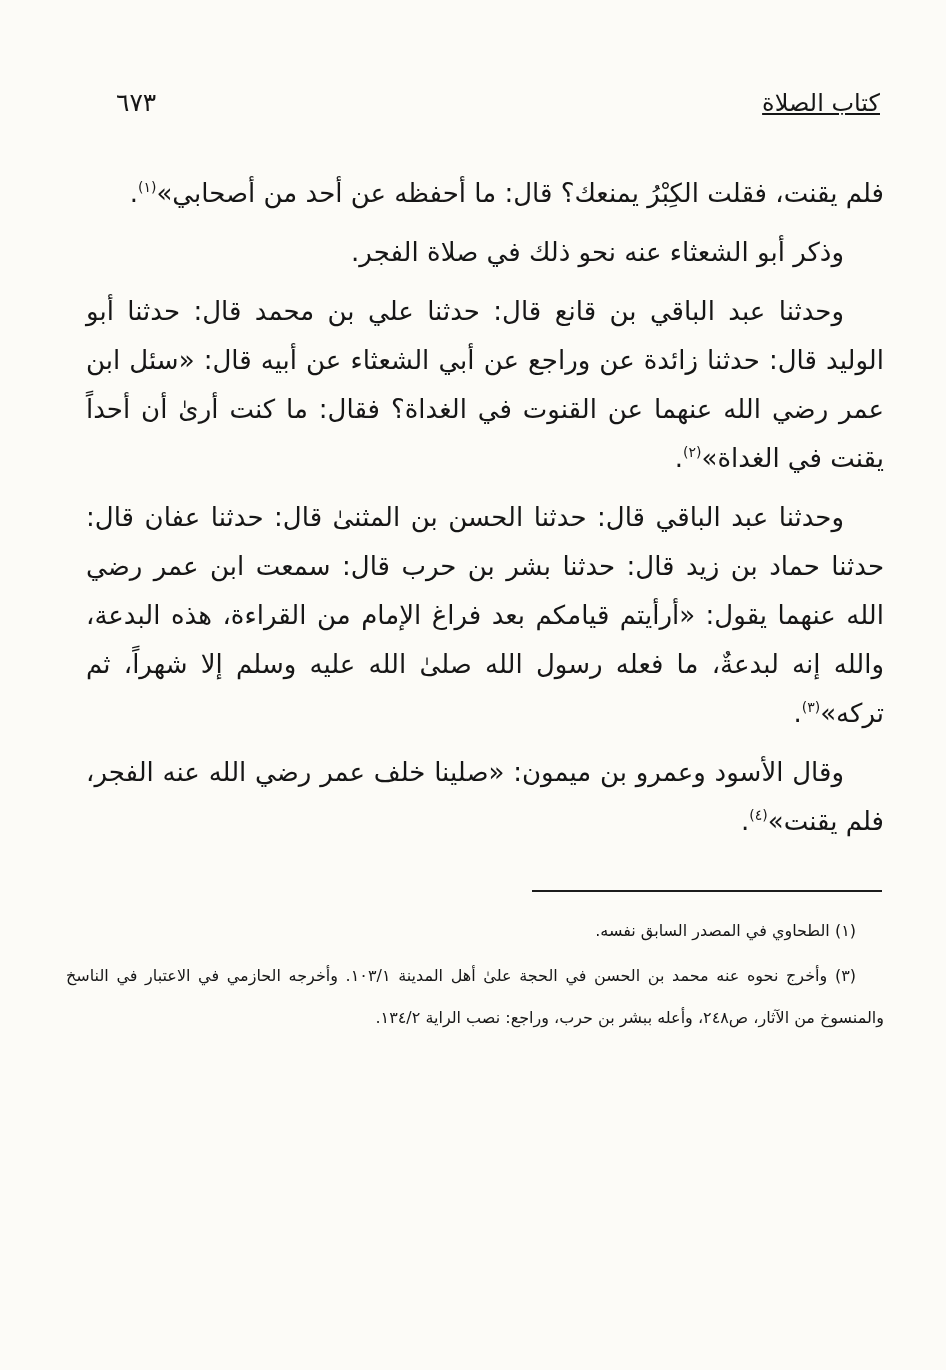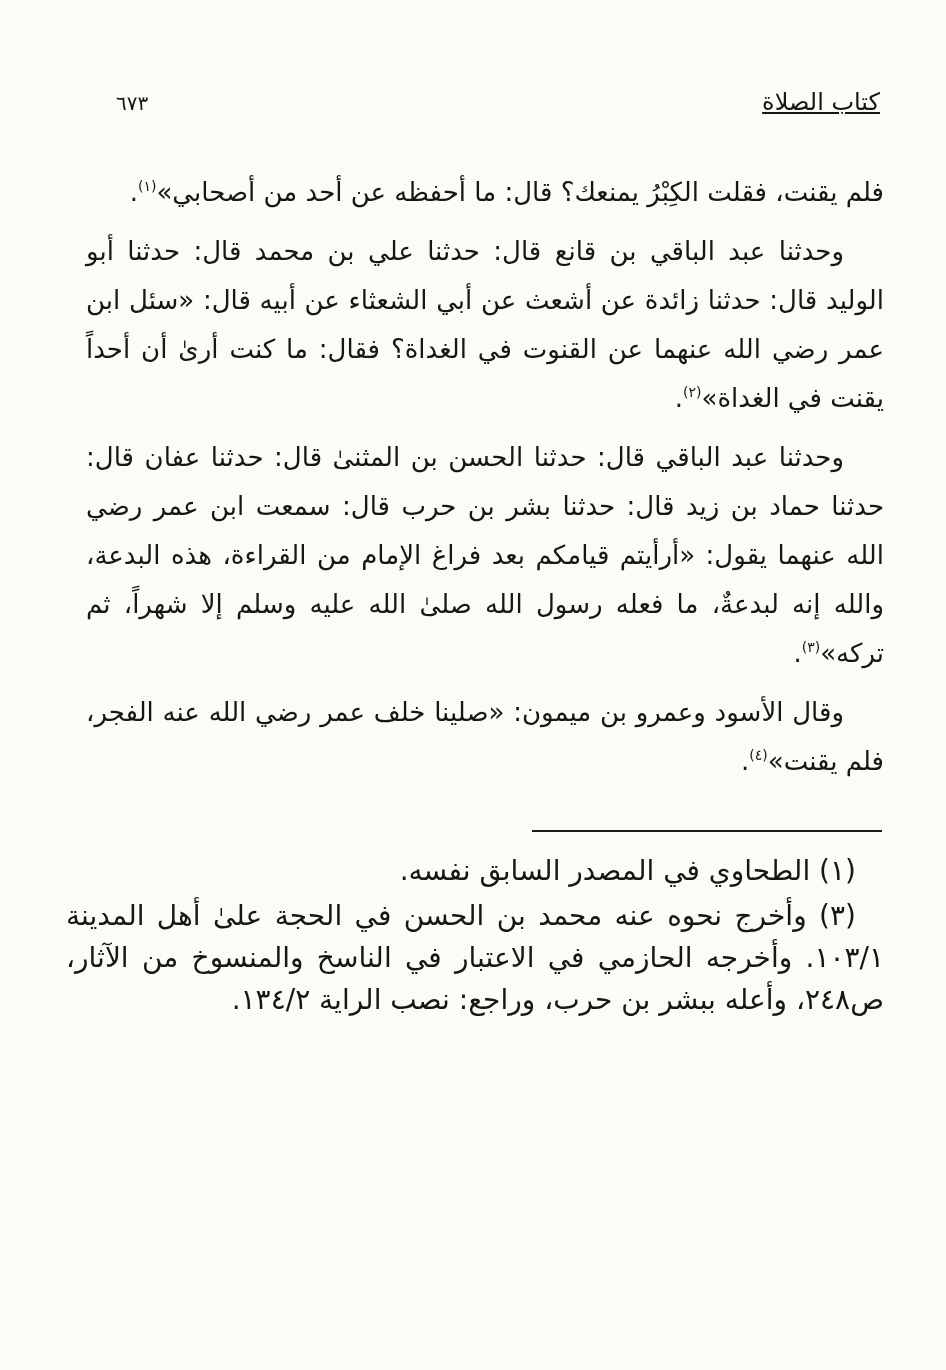--- a/index.html
+++ b/index.html
@@ -19,21 +19,21 @@
     position: relative;
   }
   .page-header {
     display: flex;
     justify-content: space-between;
     align-items: baseline;
     font-size: 24px;
     padding: 0 4px 0 50px;
   }
   .book-title { letter-spacing: 0.5px; text-decoration: underline; }
-  .page-number { font-size: 20px; }
+  .page-number { font-size: 25px; }
   .body-text {
     margin-top: 52px;
     font-size: 26px;
     line-height: 49px;
     text-align: justify;
     margin-left: 20px;
   }
   .para { margin-bottom: 10px; text-indent: 40px; }
   .para.no-indent { text-indent: 0; }
   .fn-ref {
@@ -41,41 +41,42 @@
     vertical-align: super;
     line-height: 0;
   }
   .fn-sep {
     width: 350px;
     margin: 44px 0 18px auto; 
     border-top: 2.5px solid #1c1c1c;
     margin-right: 2px;
   }
   .footnotes {
-    font-size: 28px;
+    font-size: 16px;
     line-height: 42px;
     text-align: justify;
   }
   .footnote { text-indent: 28px; margin-bottom: 3px; }
 </style>
 </head>
 <body>
 
 <div class="page">
 
   <header class="page-header">
     <span class="book-title">كتاب الصلاة</span>
     <span class="page-number">٦٧٣</span>
   </header>
 
   <main class="body-text">
     <p class="para no-indent"><span>فلم يقنت، فقلت الكِبْرُ يمنعك؟ قال: ما أحفظه عن أحد من أصحابي»</span><sup class="fn-ref">(١)</sup><span>.</span></p>
 
+    <p class="para"><span>وذكر أبو الشعثاء عنه نحو ذلك في صلاة الفجر.</span><sup class="fn-ref"></sup><span></span></p>
 
-    <p class="para"><span>وحدثنا عبد الباقي بن قانع قال: حدثنا علي بن محمد قال: حدثنا أبو الوليد قال: حدثنا زائدة عن أشعث عن أبي الشعثاء عن أبيه قال: «سئل ابن عمر رضي الله عنهما عن القنوت في الغداة؟ فقال: ما كنت أرىٰ أن أحداً يقنت في الغداة»</span><sup class="fn-ref">(٢)</sup><span>.</span></p>
+    <p class="para"><span>وحدثنا عبد الباقي بن قانع قال: حدثنا علي بن محمد قال: حدثنا أبو الوليد قال: حدثنا زائدة عن وراجع عن أبي الشعثاء عن أبيه قال: «سئل ابن عمر رضي الله عنهما عن القنوت في الغداة؟ فقال: ما كنت أرىٰ أن أحداً يقنت في الغداة»</span><sup class="fn-ref">(٢)</sup><span>.</span></p>
 
     <p class="para"><span>وحدثنا عبد الباقي قال: حدثنا الحسن بن المثنىٰ قال: حدثنا عفان قال: حدثنا حماد بن زيد قال: حدثنا بشر بن حرب قال: سمعت ابن عمر رضي الله عنهما يقول: «أرأيتم قيامكم بعد فراغ الإمام من القراءة، هذه البدعة، والله إنه لبدعةٌ، ما فعله رسول الله صلىٰ الله عليه وسلم إلا شهراً، ثم تركه»</span><sup class="fn-ref">(٣)</sup><span>.</span></p>
 
     <p class="para"><span>وقال الأسود وعمرو بن ميمون: «صلينا خلف عمر رضي الله عنه الفجر، فلم يقنت»</span><sup class="fn-ref">(٤)</sup><span>.</span></p>
 
   </main>
 
   <div class="fn-sep"></div>
 
   <section class="footnotes">

